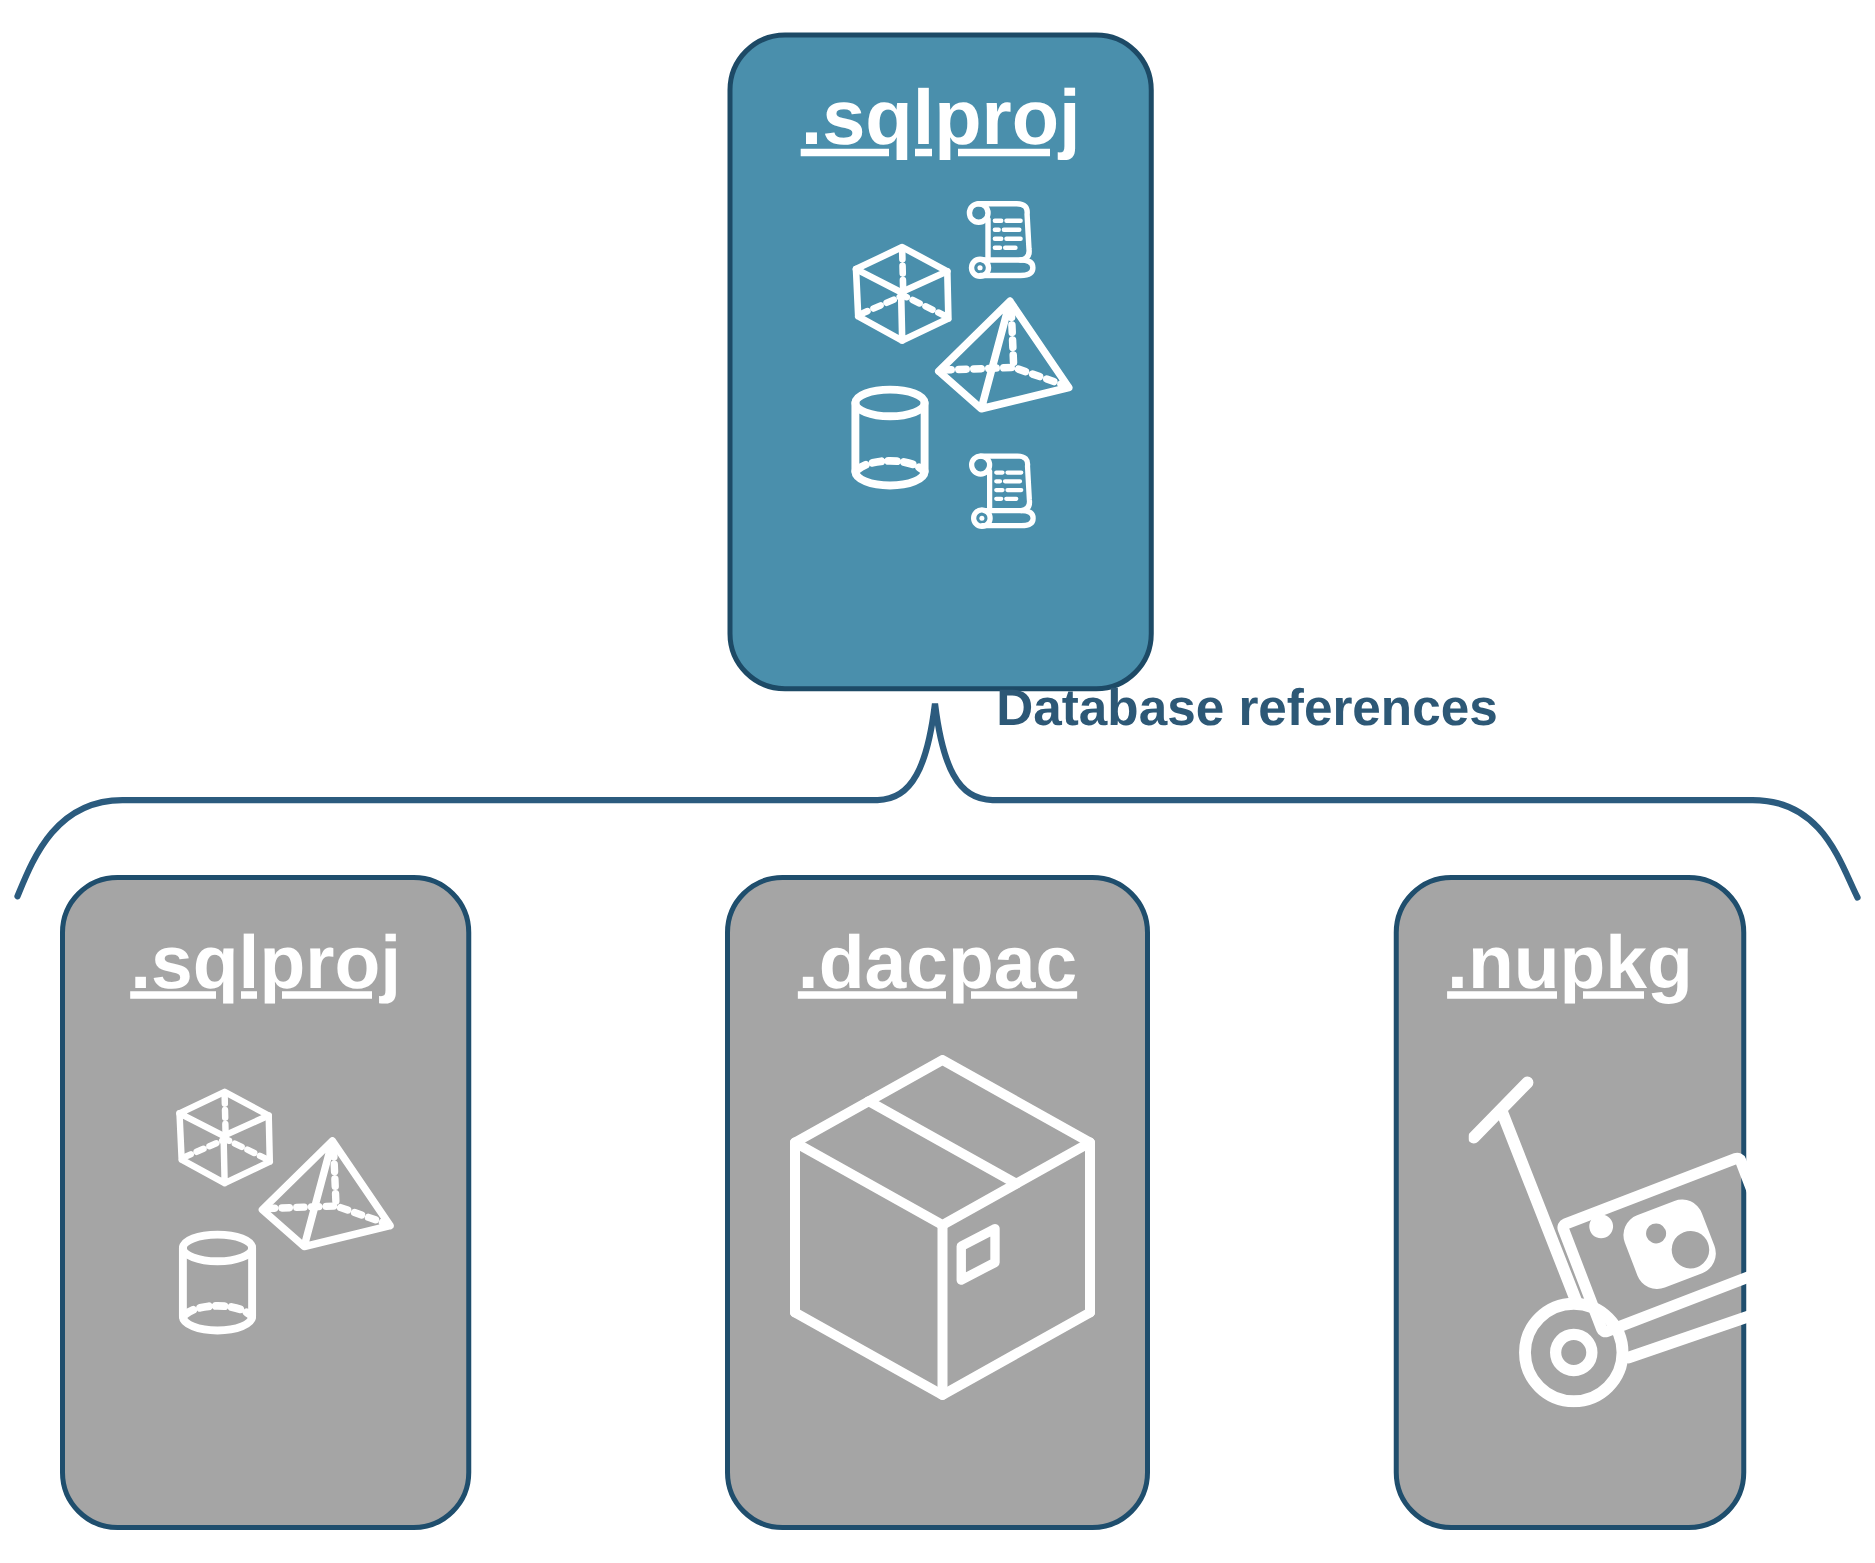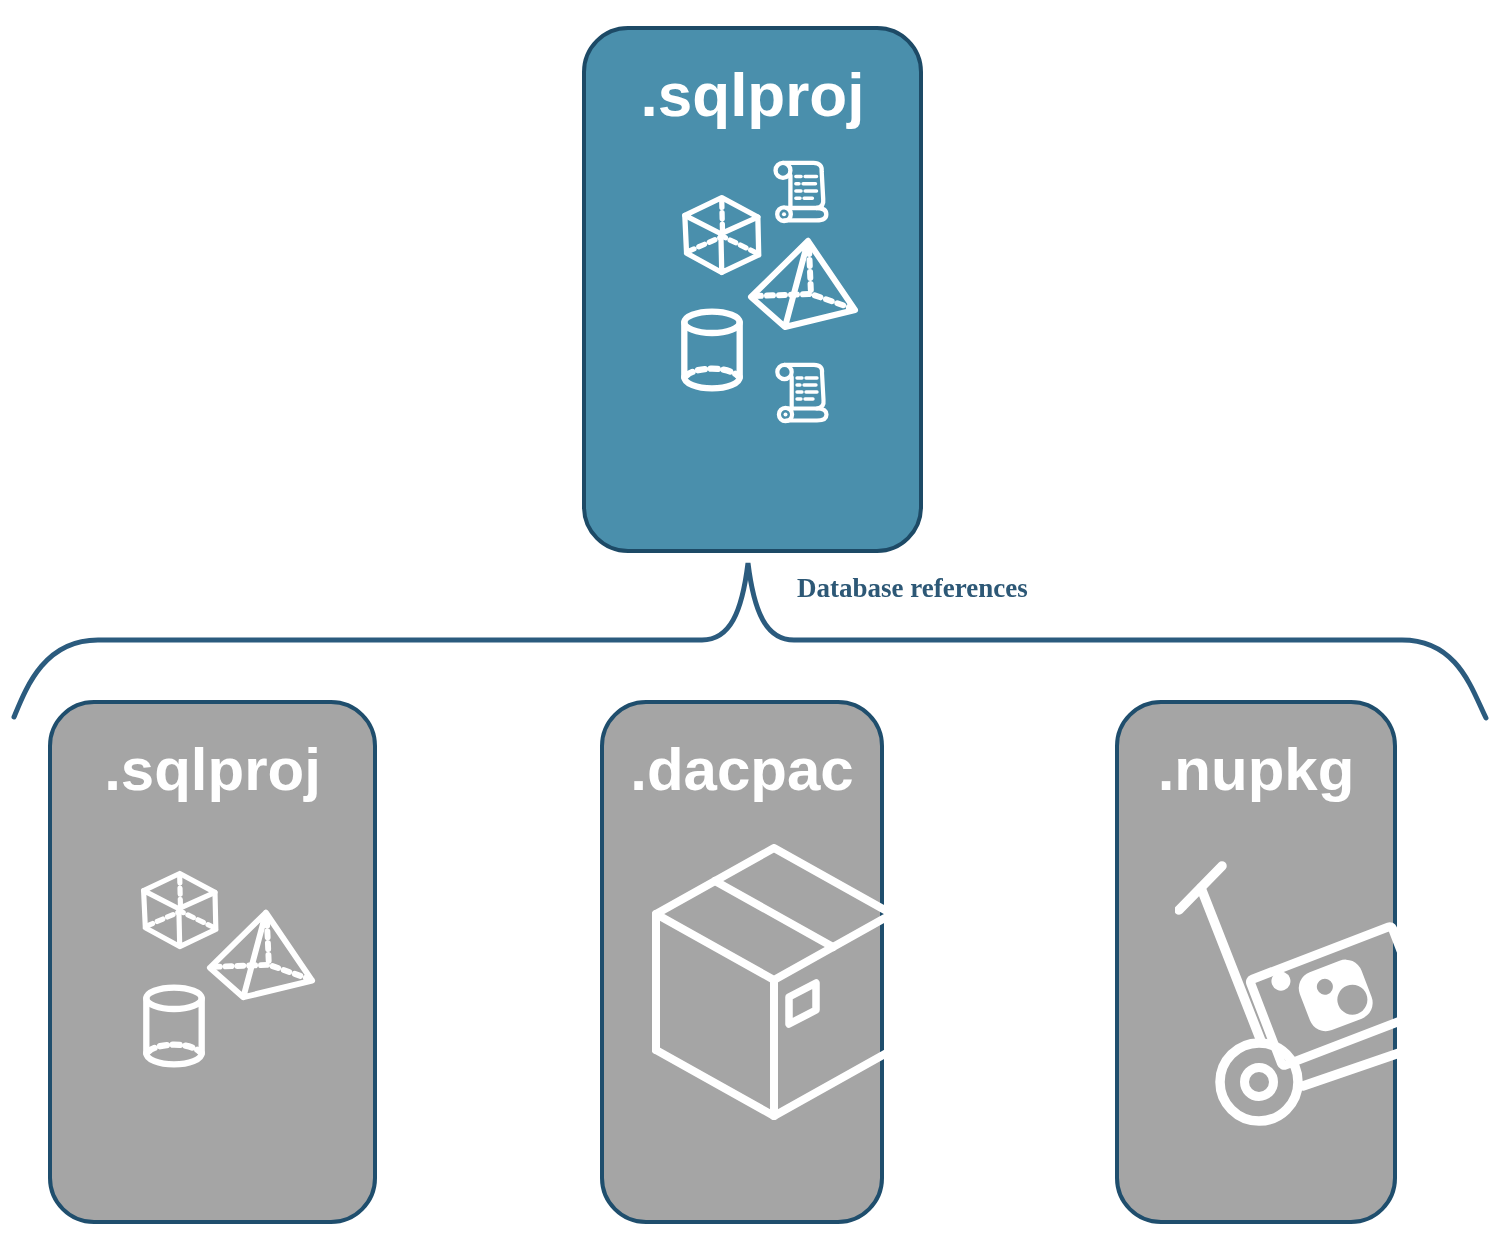--- a/index.html
+++ b/index.html
@@ -20,27 +20,28 @@
     left:582px;top:26px;width:341px;height:527px;
     background:var(--root-fill,#4A8FAC);
     border-color:var(--root-border,#1D4A66);
   }
   .node-child{
     top:700px;height:524px;
     background:var(--child-fill,#A5A5A5);
     border-color:var(--child-border,#1F4E6D);
   }
   .node-child-1{left:48px;width:329px;}
-  .node-child-2{left:600px;width:284px;}
+  .node-child-2{left:580px;width:340px;}
   .node-child-3{left:1115px;width:282px;}
   .node-label{
     margin:4px;text-align:center;
     color:var(--label-text,#ffffff);
     font-weight:bold;line-height:1;
     letter-spacing:0;
+    text-decoration:underline;
   }
   .node-root .node-label{margin-top:34px;font-size:62px;}
   .node-child .node-label{margin-top:36px;font-size:60px;}
   .icon{position:absolute;display:block;}
   .icon svg{display:block;width:100%;height:100%;}
   .stroke{
     stroke:var(--icon-stroke,#ffffff);
     fill:none;stroke-linecap:round;stroke-linejoin:round;
   }
   .fillw{fill:var(--icon-stroke,#ffffff);stroke:none;}
@@ -58,25 +59,24 @@
   .c2-package{left:48px;top:140px;width:244px;height:278px;}
   
   .c3-nuget{left:56px;top:156px;width:256px;height:266px;}
   
   .brace{position:absolute;left:0;top:550px;width:1500px;height:180px;}
   .brace path{
     stroke:var(--connector-line,#2B5B7E);
     stroke-width:5;fill:none;stroke-linecap:round;
   }
   .connector-label{
-    position:absolute;left:797px;top:575px;
-    font-size:27px;font-weight:bold;line-height:1;
+    position:absolute;left:797px;top:546px;
+    font-size:41px;font-weight:bold;line-height:1;
     color:var(--connector-text,#2D5876);
     white-space:nowrap;
-    font-family:Liberation Serif, serif;
   }
 </style>
 </head>
 <body>
 
 <div class="canvas">
 
   <div class="node node-root">
     <h2 class="node-label">.sqlproj</h2>
 

